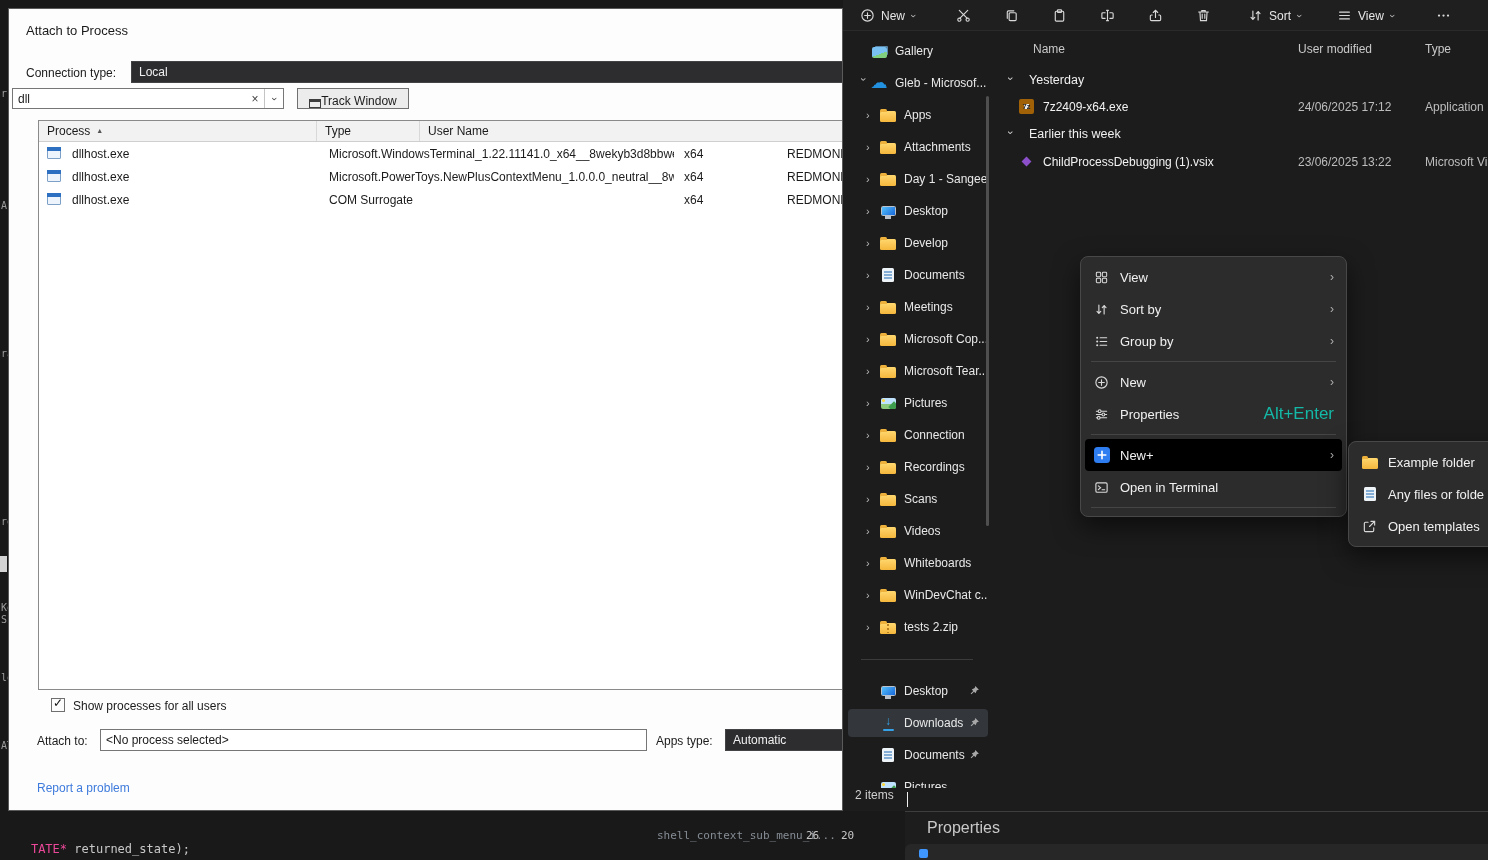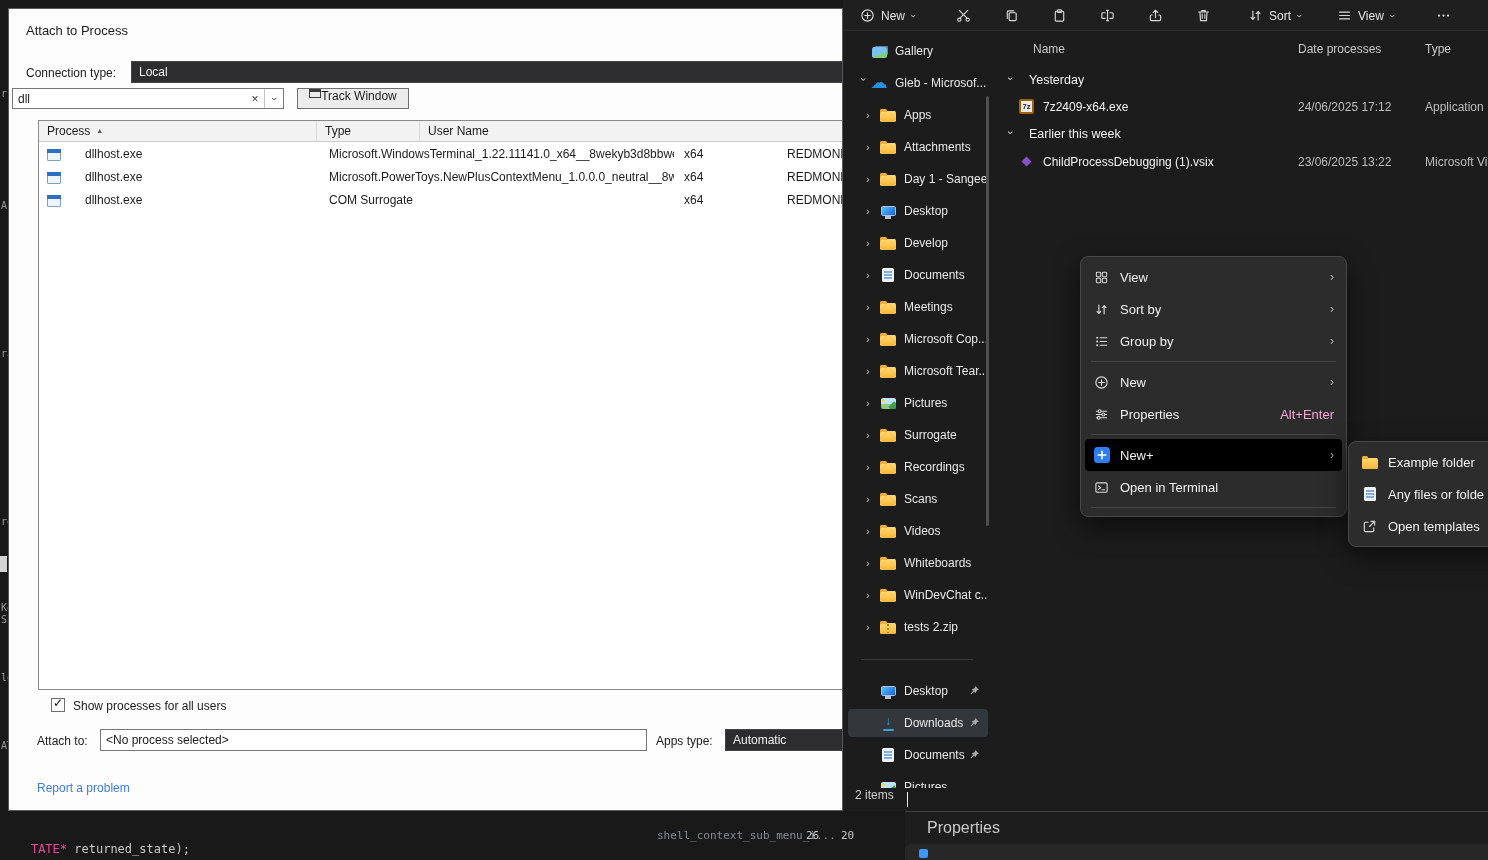--- a/index.html
+++ b/index.html
@@ -19,31 +19,31 @@
 
   
   #dialog{left:8px;top:8px;width:835px;height:803px;background:#fdfdfd;border:1px solid #5a5a5a;overflow:hidden;color:#1b1b1b;font-size:12px}
   .dcombo{background:#2d2d30;border:1px solid #434346;color:#f1f1f1;padding-left:7px;display:flex;align-items:center}
   .dlg-input{border:1px solid #767676;background:#fff;color:#1b1b1b;font-size:12px;font-family:"Liberation Sans",sans-serif;padding:0 5px;outline:none}
   #filterbox{display:flex;align-items:center;border:1px solid #767676;background:#fff}
   #filterbox input{border:0;flex:1;min-width:0}
   .fb-x{width:18px;text-align:center;color:#444;font-size:12px;cursor:default}
   .fb-sep{width:1px;align-self:stretch;background:#c4c4c4}
   .fb-chev{width:18px;text-align:center;color:#444;font-size:10px}
-  #trackbtn{display:flex;align-items:flex-start;justify-content:center;border:1px solid #707070;background:#ececec;font-size:12px}
+  #trackbtn{display:flex;align-items:flex-end;justify-content:center;border:1px solid #707070;background:#ececec;font-size:12px}
   .tw-icon{width:12px;height:9px;border:1px solid #3c3c3c;position:relative}
   .tw-icon::before{content:"";position:absolute;left:-1px;top:-1px;right:-1px;height:3px;background:#3c3c3c}
   #ptable{border:1px solid #8a8a8a;background:#fff}
   .thead{display:flex;height:21px;background:#f2f2f2;border-bottom:1px solid #cfcfcf}
   .th{padding:3px 0 0 8px;border-right:1px solid #d9d9d9;white-space:nowrap;overflow:hidden}
   .th.last{border-right:0}
   .sort-asc{font-size:7px;color:#555;margin-left:6px;vertical-align:2px}
   .trow{display:flex;height:23px;align-items:center}
   .td{white-space:nowrap;overflow:hidden}
-  .td-process{width:278px;display:flex;align-items:flex-end;gap:24px;padding-left:8px}
+  .td-process{width:278px;display:flex;align-items:flex-start;gap:11px;padding-left:8px}
   .td-title{width:357px;padding-left:12px}
   .td-type{width:103px;padding-left:10px}
   .td-user{flex:1;padding-left:10px}
   .ic-proc{width:14px;height:12px;border:1px solid #7da0c8;background:#eef4fb;position:relative;border-radius:1px;flex:none}
   .ic-proc::before{content:"";position:absolute;left:-1px;top:-1px;right:-1px;height:4px;background:#2d6fc1}
   #cb{width:14px;height:14px;border:1px solid #6f6f6f;background:#fcfcfc;position:relative}
   #cb span{position:absolute;left:1px;top:-3px;font-size:12px;color:#111}
   #reportlink{color:#3e7bdc;cursor:pointer}
 
   
@@ -75,36 +75,36 @@
   .ic-download{display:block;width:16px;height:16px;position:relative;color:#35a2e8;font-weight:700;font-size:12px;text-align:center;line-height:13px}
   .ic-download::after{content:"";position:absolute;left:2.5px;bottom:0;width:11px;height:2px;background:#35a2e8;border-radius:1px}
   #nav-sep{position:absolute;left:18px;top:659px;width:112px;height:1px;background:#3b3b3b}
   #nav-scroll{position:absolute;left:143px;top:96px;width:3px;height:430px;background:#4f4f4f;border-radius:2px}
   .colhead{position:absolute;top:42px;color:#c9c9c9;white-space:nowrap}
   .grp-chev{position:absolute;color:#d0d0d0;font-size:11px}
   .grp-label{position:absolute;color:#f0f0f0;font-size:12.5px;white-space:nowrap}
   .frow-name{position:absolute;color:#f2f2f2;white-space:nowrap}
   .frow-meta{position:absolute;color:#bdbdbd;white-space:nowrap;overflow:hidden}
   .fic{position:absolute;width:15px;height:15px}
-  .ic-7z{background:#ececec;border:2px solid #a16207;border-radius:2px;display:flex;align-items:center;justify-content:center;font-size:7.5px;font-weight:bold;color:#222}
+  .ic-7z{background:#ececec;border:5px solid #a16207;border-radius:2px;display:flex;align-items:center;justify-content:center;font-size:7.5px;font-weight:bold;color:#222}
   .ic-vsix{width:13px;height:15px;background:#f3f3f3;border-radius:2px;position:relative}
   .ic-vsix::after{content:"";position:absolute;left:3px;top:4px;width:7px;height:7px;background:#8b4fc9;transform:rotate(45deg)}
   #statusbar{position:absolute;left:0;top:788px;width:645px;height:23px;background:#1c1c1c}
   #status-caret{position:absolute;left:64px;top:4px;width:1px;height:15px;background:#f0f0f0}
 
   
   .menu{position:absolute;background:#2c2c2c;border:1px solid #484848;border-radius:8px;padding:4px;box-shadow:0 10px 26px rgba(0,0,0,.55)}
   #ctx{left:1080px;top:256px;width:267px;z-index:6}
   #sub{left:1348px;top:441px;width:178px;z-index:7}
   .mi{height:32px;display:flex;align-items:center;border-radius:4px;padding:0 8px;color:#f0f0f0;font-size:13px;gap:10px}
   .mi.hl{background:#000000}
   .mic{width:17px;display:flex;justify-content:center;flex:none}
   .mlbl{flex:1;white-space:nowrap;overflow:hidden}
   .mchev{color:#aeaeae;font-size:12px}
-  .mshort{color:#f9a8d4;font-size:13px}
+  .mshort{color:#14b8a6;font-size:17px}
   .msep{height:1px;background:#454545;margin:4px 6px}
 
   
   #props{left:905px;top:811px;width:583px;height:49px;background:#1d1d1d;border-top:1px solid #3e3e3e}
   #props-bar{position:absolute;left:0;top:32px;width:583px;height:17px;background:#272727;border-radius:6px 0 0 0}
   #props-icon{position:absolute;left:14px;top:5px;width:9px;height:9px;background:#3f96ff;border-radius:2px}
 </style>
 </head>
 <body>
 
@@ -351,21 +351,21 @@
         <span class="ic">
           <i class="ic-pic"></i>
         </span>
         <span class="nav-label">Pictures</span>
       </div>
     <div class="nav-item child" style="top:421px">
         <span class="chev nav-chev">›</span>
         <span class="ic">
           <i class="ic-folder"></i>
         </span>
-        <span class="nav-label">Surrogate</span>
+        <span class="nav-label">Connection</span>
       </div>
     <div class="nav-item child" style="top:453px">
         <span class="chev nav-chev">›</span>
         <span class="ic">
           <i class="ic-folder"></i>
         </span>
         <span class="nav-label">Recordings</span>
       </div>
     <div class="nav-item child" style="top:485px">
         <span class="chev nav-chev">›</span>
@@ -439,21 +439,21 @@
     <div class="nav-item child" style="top:773px">
         <span class="chev nav-chev hid"></span>
         <span class="ic">
           <i class="ic-pic"></i>
         </span>
         <span class="nav-label">Pictures</span>
       </div>
 
     
     <div class="colhead" style="left:190px">Name</div>
-    <div class="colhead" style="left:455px">Date processes</div>
+    <div class="colhead" style="left:455px">User modified</div>
     <div class="colhead" style="left:582px">Type</div>
 
     <span class="chev down grp-chev" style="left:166px;top:73px">›</span>
     <div class="grp-label" style="left:186px;top:73px">Yesterday</div>
     <span class="fic ic-7z" style="left:176px;top:99px">7z</span>
     <div class="frow-name" style="left:200px;top:100px">7z2409-x64.exe</div>
     <div class="frow-meta" style="left:455px;top:100px">24/06/2025 17:12</div>
     <div class="frow-meta" style="left:582px;top:100px;width:63px">Application</div>
 
     <span class="chev down grp-chev" style="left:166px;top:127px">›</span>

